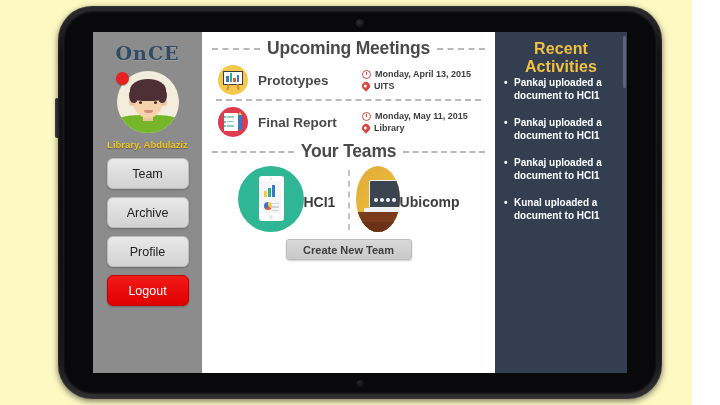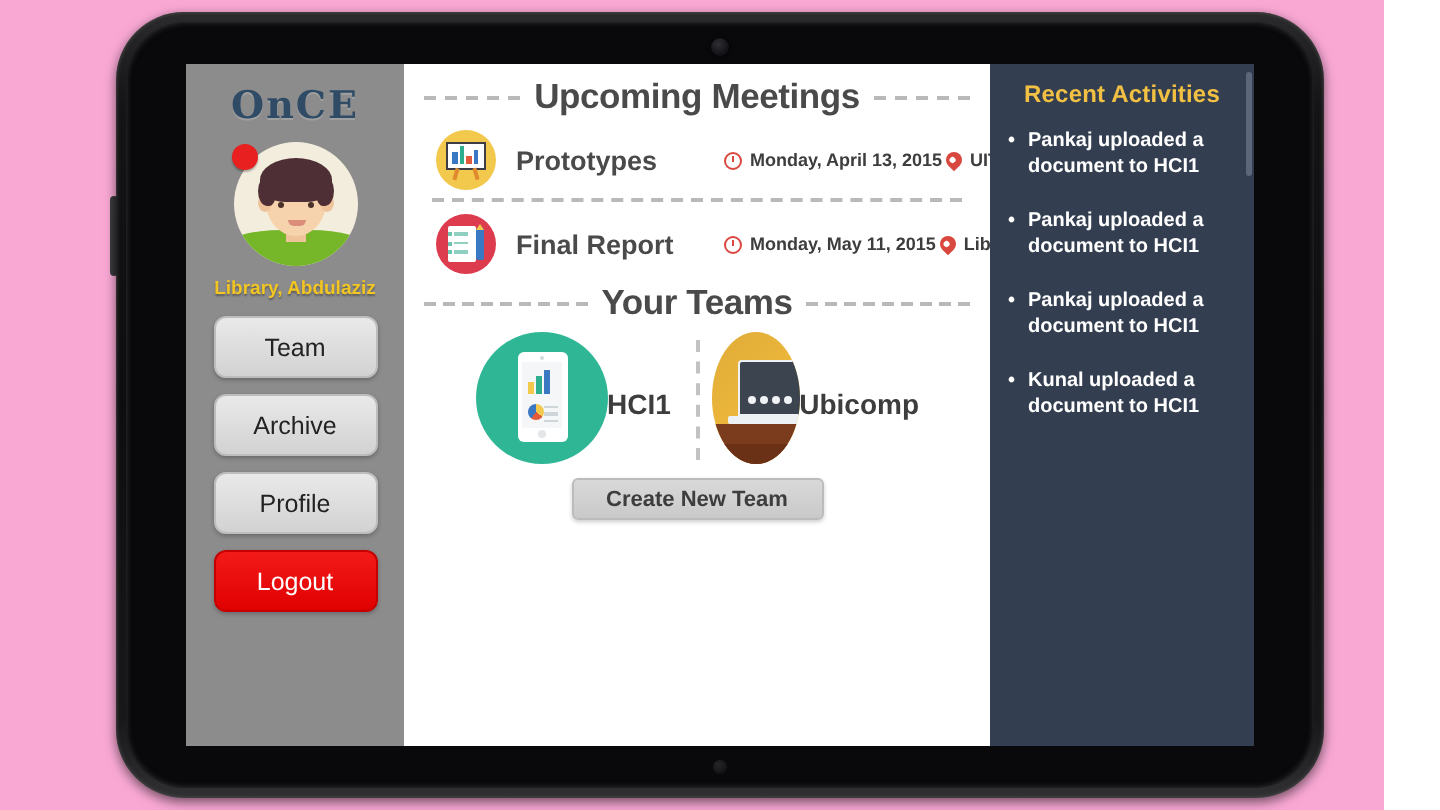--- a/index.html
+++ b/index.html
@@ -1,18 +1,18 @@
 <!DOCTYPE html>
 <html><head>
 <meta charset="utf-8">
 <style>
   html,body{margin:0;padding:0;background:#ffffff;}
   body{width:720px;height:405px;overflow:hidden;font-family:"Liberation Sans",sans-serif;}
 
-  #stage{position:relative;width:692px;height:405px;background:#f9a8d4;}
+  #stage{position:relative;width:692px;height:405px;background:#fef9c3;}
 
   
   .tablet{
     position:absolute;left:58px;top:6px;width:604px;height:393px;
     border-radius:34px;
     background:linear-gradient(180deg,#2b2b2d 0%,#141416 12%,#0d0d0f 50%,#18181a 90%,#303033 100%);
     box-shadow:0 2px 6px rgba(0,0,0,.55), inset 0 0 2px #555;
   }
   .tablet-inner-ring{
     position:absolute;left:5px;top:5px;right:5px;bottom:5px;
@@ -115,21 +115,21 @@
   .easel-r{position:absolute;right:9px;top:19px;width:1.6px;height:6px;background:#e08a2e;transform:rotate(-16deg);}
   .doc{position:absolute;left:6px;top:6px;width:14px;height:18px;background:#fff;border-radius:1px;}
   .doc-l{position:absolute;width:7px;height:1.6px;background:#8fd0c0;left:3px;}
   .doc-c{position:absolute;width:2.2px;height:2.2px;background:#6fc2ad;left:0px;}
   .pencil{position:absolute;right:6px;top:7px;width:4px;height:16px;background:#3b78c3;border-radius:1px;}
   .pencil-tip{position:absolute;right:6px;top:5px;width:0;height:0;border-left:2px solid transparent;border-right:2px solid transparent;border-bottom:3px solid #f2c94c;}
   .m-name{
     margin-left:10px;font-size:13.5px;font-weight:bold;color:#4a4a4a;
     white-space:nowrap;flex:0 0 auto;min-width:96px;
   }
-  .m-meta{margin-left:8px;display:flex;flex-direction:row;gap:2px;}
+  .m-meta{margin-left:8px;display:flex;flex-direction:column;gap:2px;}
   .meta-row{display:flex;align-items:center;gap:4px;}
   .meta-txt{font-size:9px;font-weight:bold;color:#3d3d3d;white-space:nowrap;}
   .ico-clock{
     width:9px;height:9px;border-radius:50%;border:1.4px solid #d9483f;
     box-sizing:border-box;position:relative;flex:0 0 9px;
   }
   .ico-clock:after{content:"";position:absolute;left:3.2px;top:1.6px;width:1px;height:3px;background:#d9483f;}
   .ico-pin{
     width:8px;height:8px;background:#d9483f;border-radius:50% 50% 50% 0;
     transform:rotate(-45deg);flex:0 0 8px;position:relative;
@@ -170,22 +170,22 @@
     font-size:11px;font-weight:bold;color:#3d3d3d;cursor:pointer;
     box-shadow:0 1px 2px rgba(0,0,0,.2);
   }
 
   
   .right-rail{
     width:132px;flex:0 0 132px;background:#333f50;position:relative;
     padding:8px 9px 0 9px;box-sizing:border-box;
   }
   .ra-title{
-    font-size:12px;font-weight:bold;color:#f2c043;text-align:center;
-    margin-bottom:10px;letter-spacing:.1px;
+    font-size:16px;font-weight:bold;color:#f2c043;text-align:center;
+    letter-spacing:.1px;
   }
   .ra-item{
     display:flex;gap:5px;font-size:10px;font-weight:bold;color:#ffffff;
     line-height:13px;margin-bottom:14px;
   }
   .ra-bullet{flex:0 0 5px;color:#ffffff;}
   .scrollbar{
     position:absolute;right:1px;top:4px;width:3px;height:52px;border-radius:2px;
     background:#5c6678;
   }

